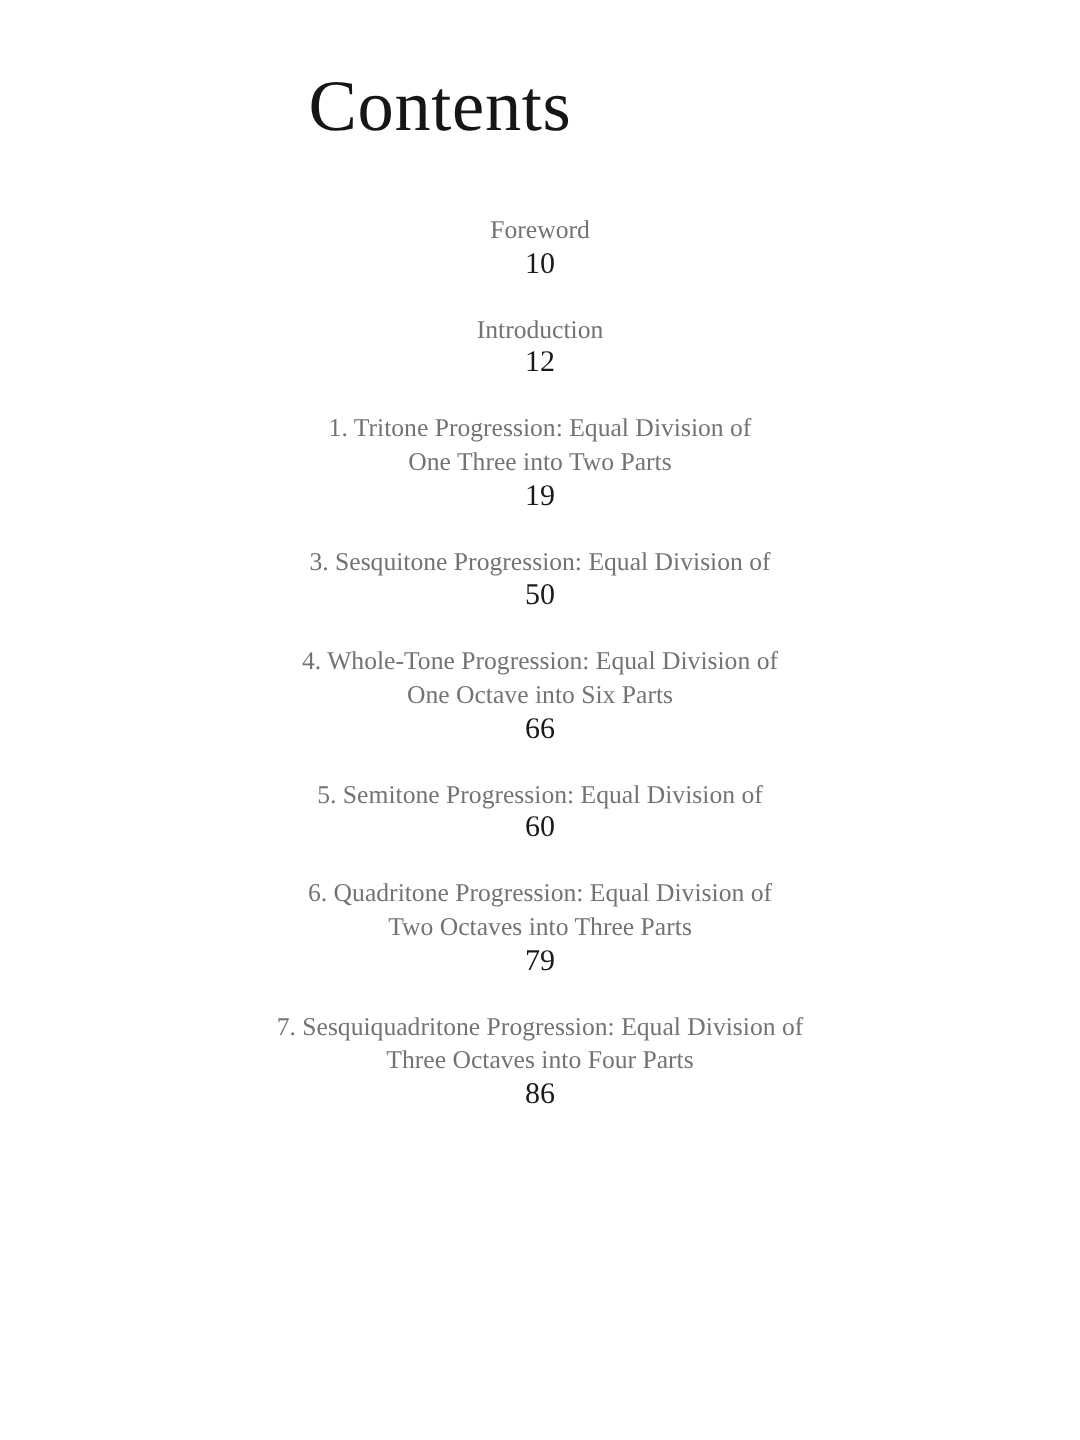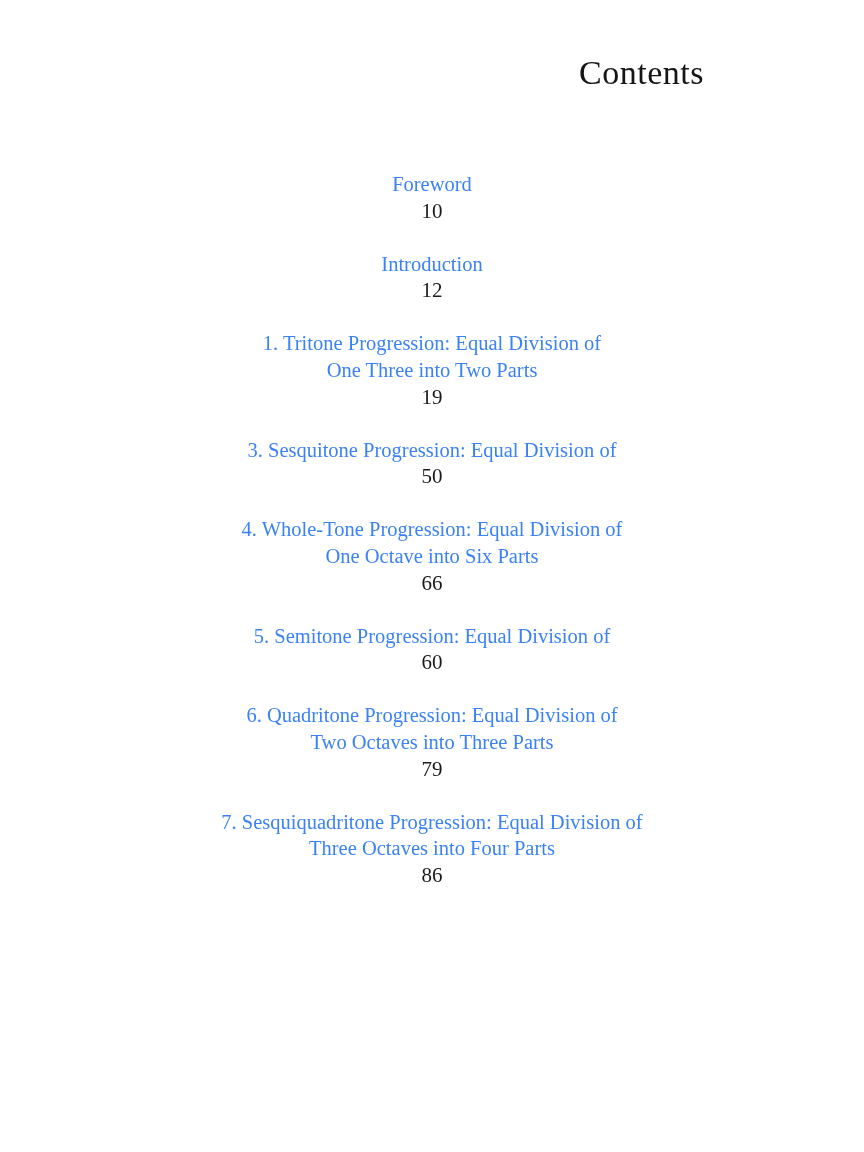--- a/index.html
+++ b/index.html
@@ -19,22 +19,22 @@
     font-family: "Liberation Serif", "DejaVu Serif", serif;
     color: #1a1a1a;
     -webkit-font-smoothing: antialiased;
   }
 
   .toc-title {
     position: absolute;
     top: 56px;
     left: 0;
     width: 704px;
-    text-align: right;
-    font-size: 34px;
+    text-align: center;
+    font-size: 58px;
     font-weight: 400;
     line-height: 1.0;
     letter-spacing: 0.5px;
     margin: 0;
     color: #161616;
   }
 
   .toc-list {
     position: absolute;
     top: 171px;
@@ -54,26 +54,26 @@
 
   .toc-entry:last-child {
     margin-bottom: 0;
   }
 
   .entry-line {
     display: block;
     font-size: 20.5px;
     line-height: 26.8px;
     white-space: nowrap;
-    color: #3b82f6;
+    color: #737373;
   }
 
   .entry-page {
     display: block;
-    font-size: 21px;
+    font-size: 24px;
     line-height: 26.8px;
     color: #1a1a1a;
   }
 </style>
 </head>
 <body>
 
 <div class="page">
 
   <h1 class="toc-title">Contents</h1>

